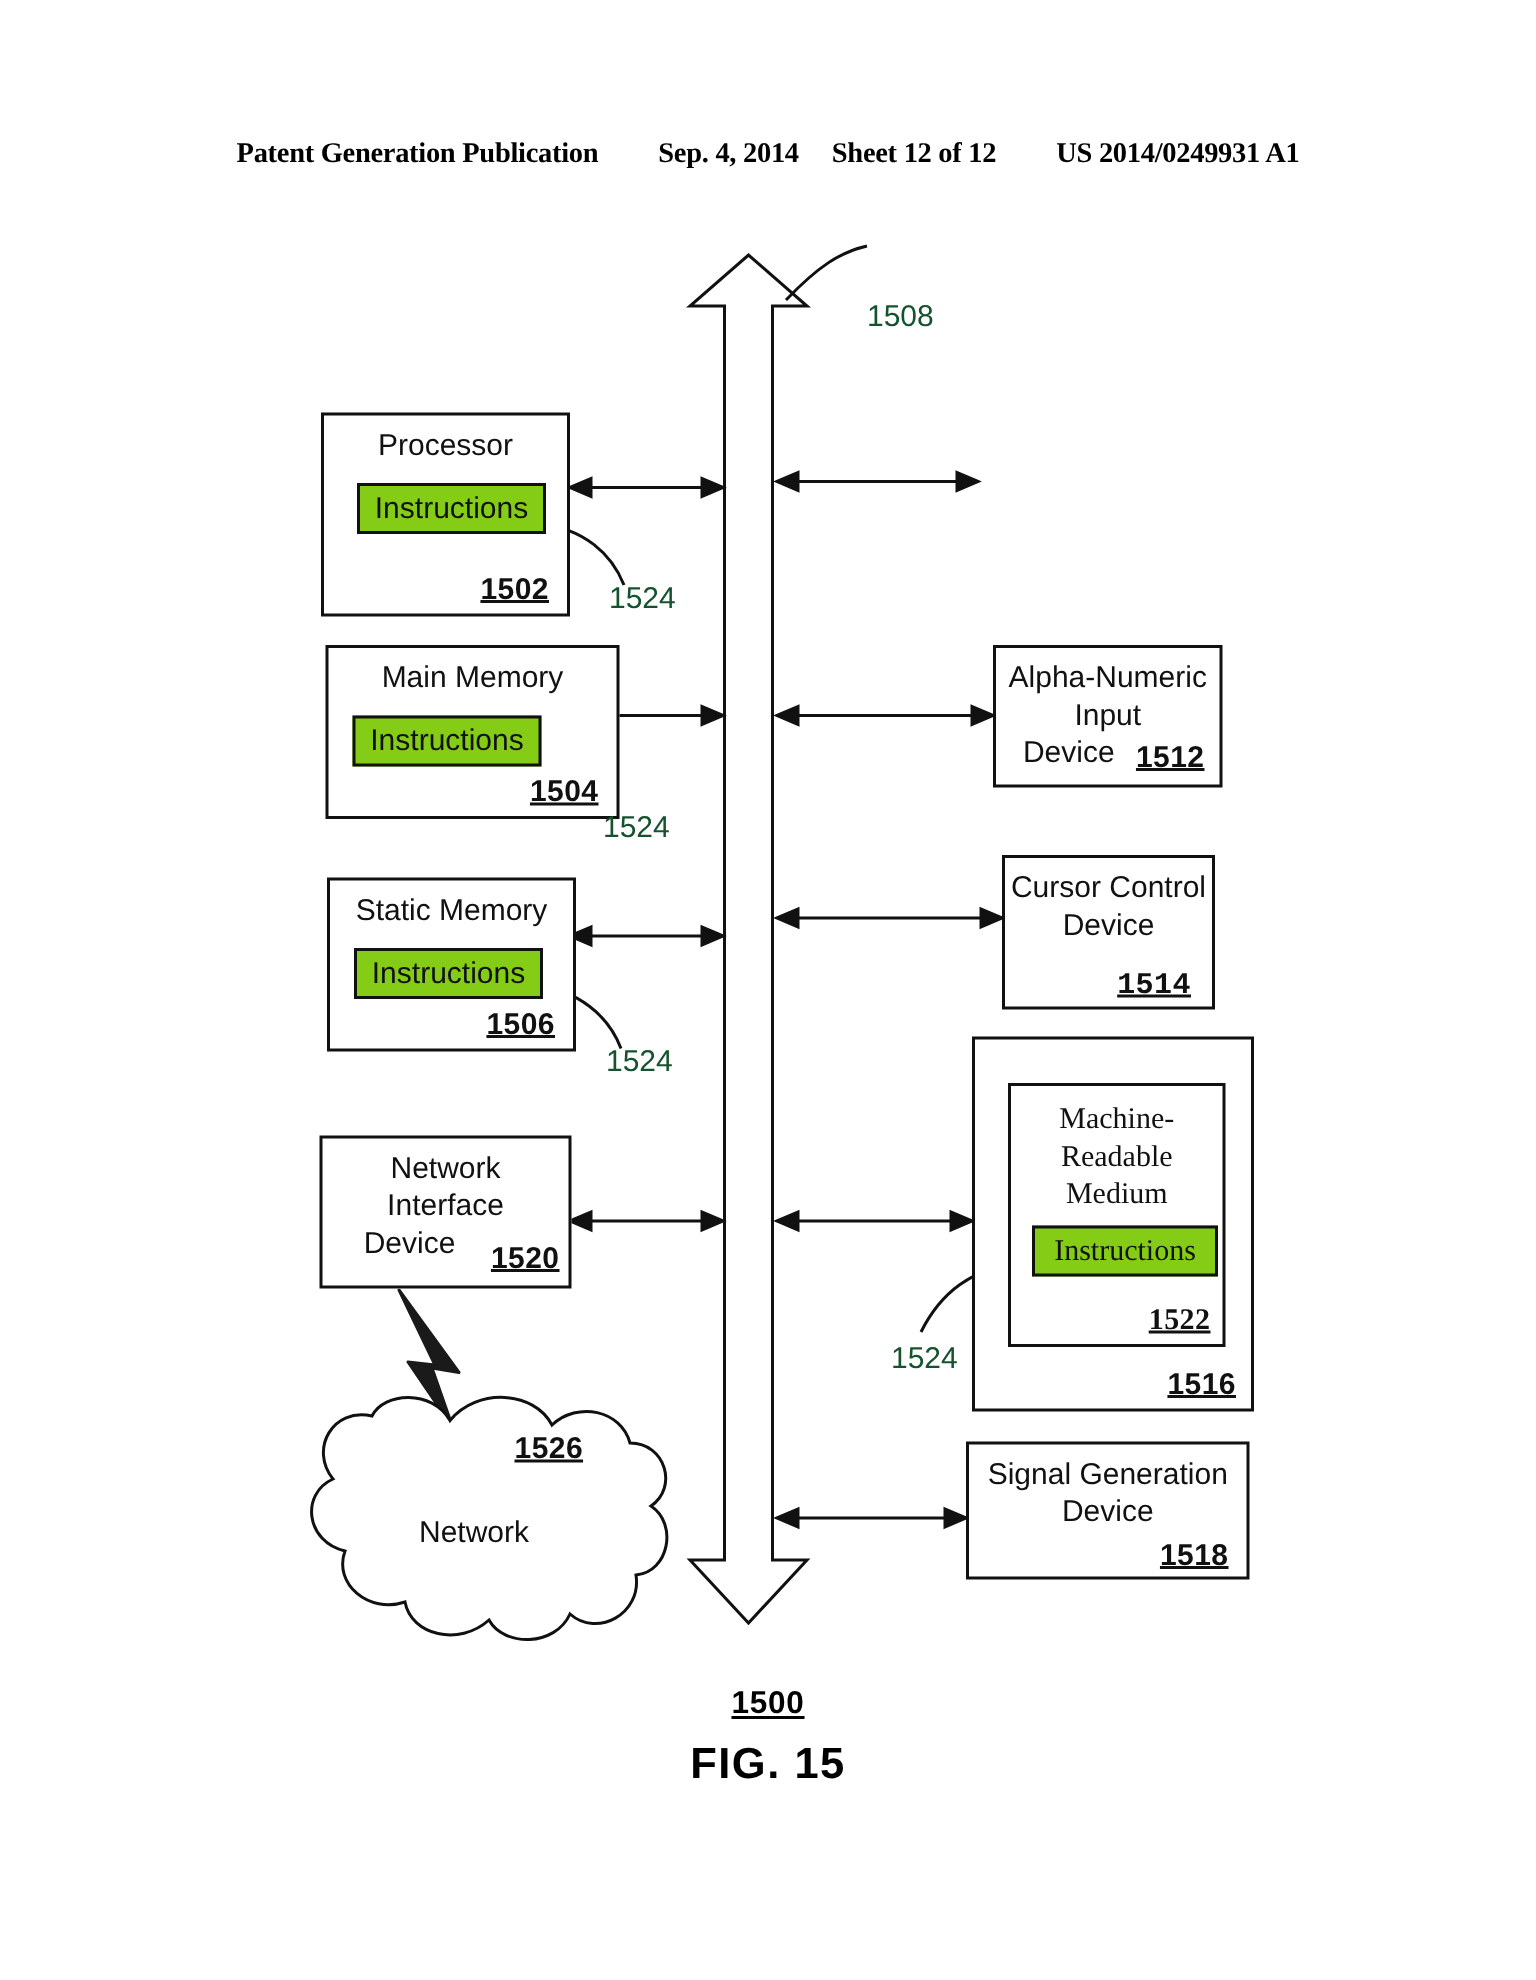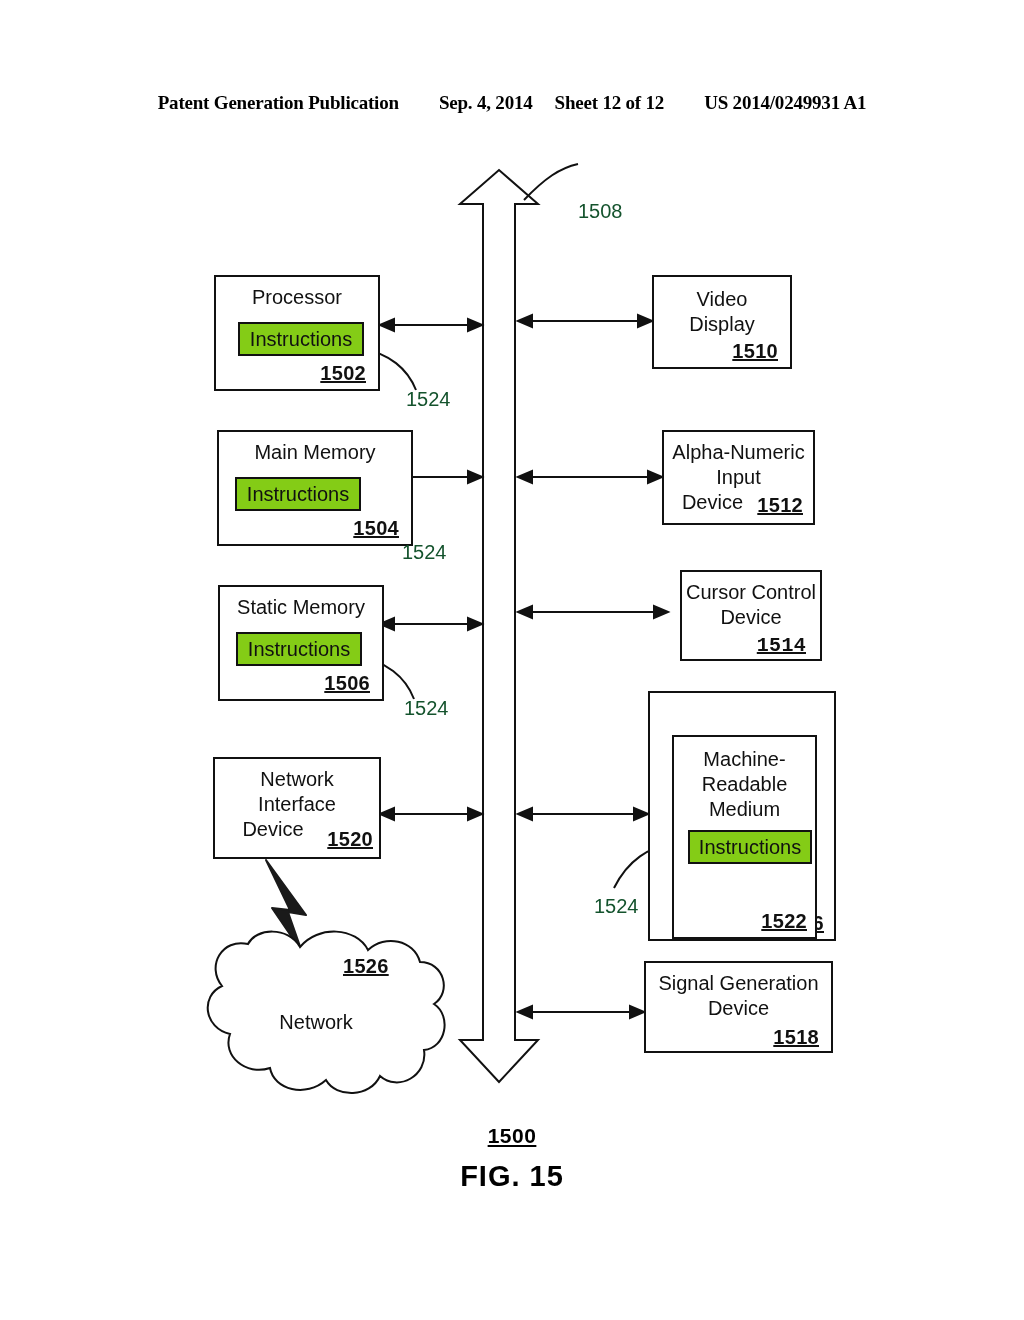--- a/index.html
+++ b/index.html
@@ -196,21 +196,21 @@
              C 452 1016 446 1048 424 1050
              C 428 1076 398 1092 380 1076
              C 370 1098 336 1098 326 1080
              C 306 1098 274 1090 270 1068
              C 246 1076 222 1056 230 1034
              C 204 1028 200 996 222 986
              C 206 966 222 938 248 944
              C 256 928 288 926 300 947 Z" fill="#ffffff" stroke="#111" stroke-width="2"></path>
   </svg>
 
-  <div class="node-box" style="left:214px; top:275px; width:166px; height:116px;">
+  <div class="node-box" style="left:214px; top:275px; width:166px; height:136px;">
     <div class="node-label" style="top:8px;">Processor</div>
     <div class="inner-box" style="left:22px; top:45px; width:126px; height:34px;">Instructions</div>
     <div class="ref-num" style="right:12px; bottom:4px;">1502</div>
   </div>
   <div class="lead-num" style="left:406px; top:388px;">1524</div>
 
   <div class="node-box" style="left:217px; top:430px; width:196px; height:116px;">
     <div class="node-label" style="top:8px;">Main Memory</div>
     <div class="inner-box" style="left:16px; top:45px; width:126px; height:34px;">Instructions</div>
     <div class="ref-num" style="right:12px; bottom:4px;">1504</div>
@@ -227,43 +227,38 @@
   <div class="node-box" style="left:213px; top:757px; width:168px; height:102px;">
     <div class="node-label" style="top:8px;">Network</div>
     <div class="node-label" style="top:33px;">Interface</div>
     <div class="node-label" style="top:58px; left:-24px;">Device</div>
     <div class="ref-num" style="right:6px; bottom:6px;">1520</div>
   </div>
 
   <div class="ref-num" style="left:343px; top:955px;">1526</div>
   <div class="node-label" style="left:236px; top:1010px; width:160px;">Network</div>
 
-  <div class="node-box" style="left:652px; top:275px; width:140px; height:94px;">
-    <div class="node-label" style="top:10px;">Video</div>
-    <div class="node-label" style="top:35px;">Display</div>
-    <div class="ref-num" style="right:12px; bottom:4px;">1510</div>
-  </div>
 
   <div class="node-box" style="left:662px; top:430px; width:153px; height:95px;">
     <div class="node-label" style="top:8px;">Alpha-Numeric</div>
     <div class="node-label" style="top:33px;">Input</div>
     <div class="node-label" style="top:58px; left:-26px;">Device</div>
     <div class="ref-num" style="right:10px; bottom:6px;">1512</div>
   </div>
 
-  <div class="node-box" style="left:668px; top:570px; width:142px; height:91px;margin-left:12px;">
+  <div class="node-box" style="left:668px; top:570px; width:142px; height:103px;">
     <div class="node-label" style="top:8px;">Cursor Control</div>
     <div class="node-label" style="top:33px;">Device</div>
     <div class="ref-num" style="right:14px; bottom:2px;font-family:Liberation Mono, monospace;">1514</div>
   </div>
 
   <div class="node-box" style="left:648px; top:691px; width:188px; height:250px;">
     <div class="ref-num" style="right:10px; bottom:4px;">1516</div>
 
-    <div class="node-box" style="left:22px; top:42px; width:145px; height:204px;">
+    <div class="node-box" style="left:22px; top:29px; width:145px; height:176px;font-family:Liberation Serif, serif;">
       <div class="node-label" style="top:10px;">Machine-</div>
       <div class="node-label" style="top:35px;">Readable</div>
       <div class="node-label" style="top:60px;">Medium</div>
       <div class="inner-box" style="left:14px; top:93px; width:124px; height:34px;">Instructions</div>
       <div class="ref-num" style="right:8px; bottom:4px;">1522</div>
     </div>
   </div>
   <div class="lead-num" style="left:594px; top:895px;">1524</div>
 
   <div class="node-box" style="left:644px; top:961px; width:189px; height:92px;">

